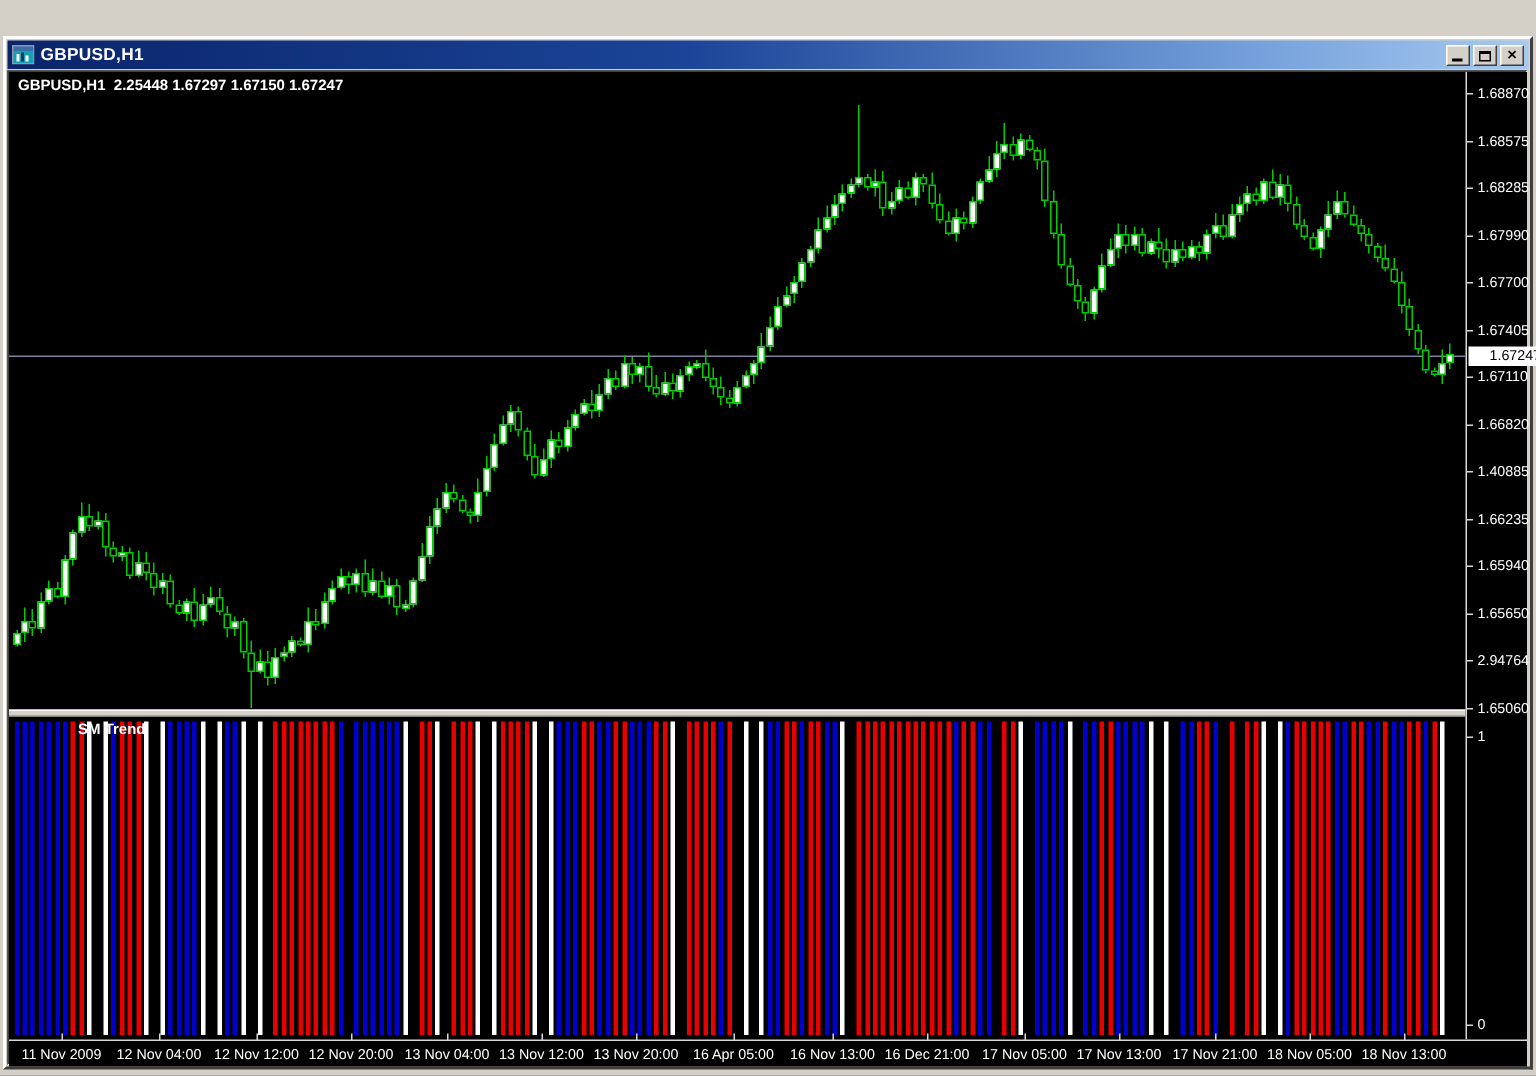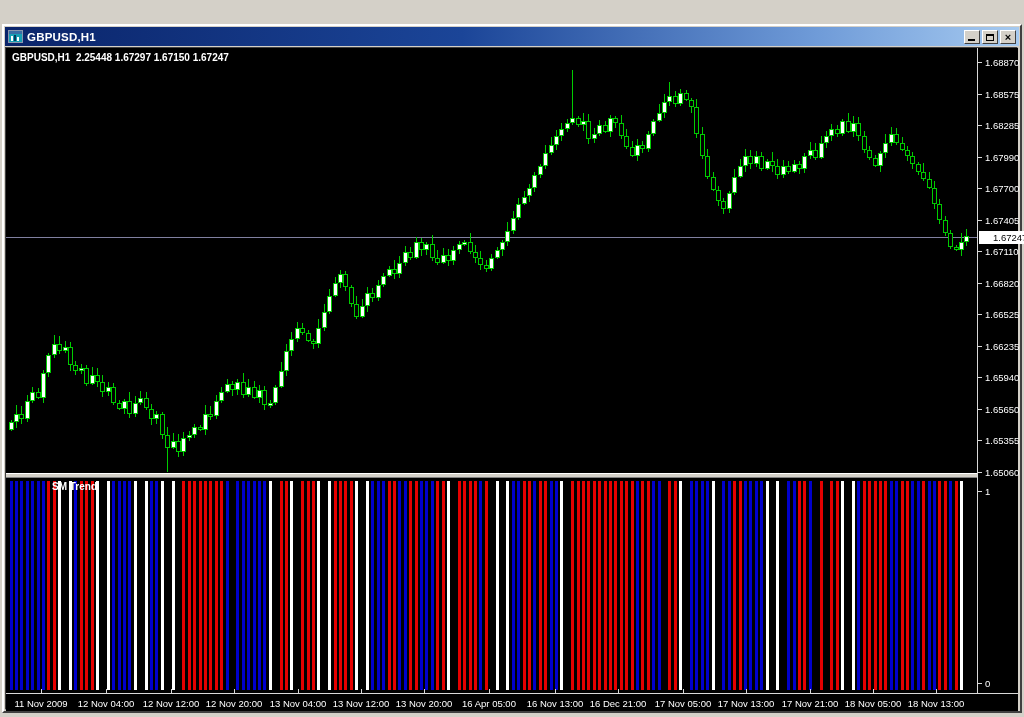--- a/index.html
+++ b/index.html
@@ -628,29 +628,29 @@
           <div class="axis-label" style="top: 104px;">1.67990</div>
           <div class="axis-tick" style="top: 140px;"></div>
           <div class="axis-label" style="top: 135px;">1.67700</div>
           <div class="axis-tick" style="top: 172px;"></div>
           <div class="axis-label" style="top: 167px;">1.67405</div>
           <div class="axis-tick" style="top: 203px;"></div>
           <div class="axis-label" style="top: 198px;">1.67110</div>
           <div class="axis-tick" style="top: 235px;"></div>
           <div class="axis-label" style="top: 230px;">1.66820</div>
           <div class="axis-tick" style="top: 266px;"></div>
-          <div class="axis-label" style="top: 261px;">1.66525</div>
+          <div class="axis-label" style="top: 261px;">1.40885</div>
           <div class="axis-tick" style="top: 298px;"></div>
           <div class="axis-label" style="top: 293px;">1.66235</div>
           <div class="axis-tick" style="top: 329px;"></div>
           <div class="axis-label" style="top: 324px;">1.65940</div>
           <div class="axis-tick" style="top: 361px;"></div>
           <div class="axis-label" style="top: 356px;">1.65650</div>
           <div class="axis-tick" style="top: 392px;"></div>
-          <div class="axis-label" style="top: 387px;">1.65355</div>
+          <div class="axis-label" style="top: 387px;">2.94764</div>
           <div class="axis-tick" style="top: 424px;"></div>
           <div class="axis-label" style="top: 419px;">1.65060</div>
           <div class="axis-tick" style="top: 443px;"></div>
           <div class="axis-label" style="top: 438px;">1</div>
           <div class="axis-tick" style="top: 635px;"></div>
           <div class="axis-label" style="top: 630px;">0</div>
         </div>
 
       <div id="time-axis">
           <div class="time-tick" style="left: 35px;"></div>

